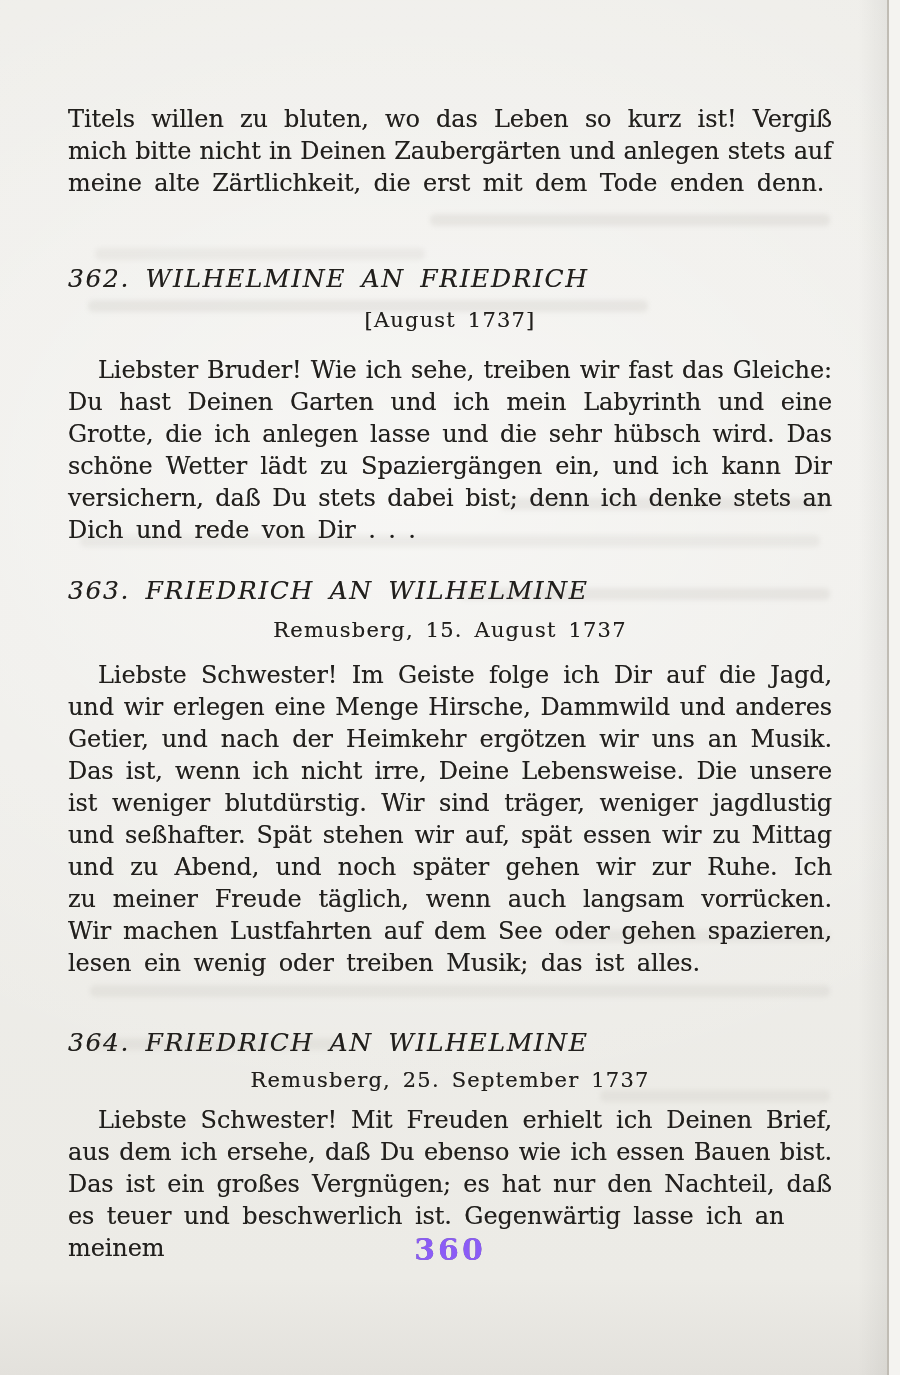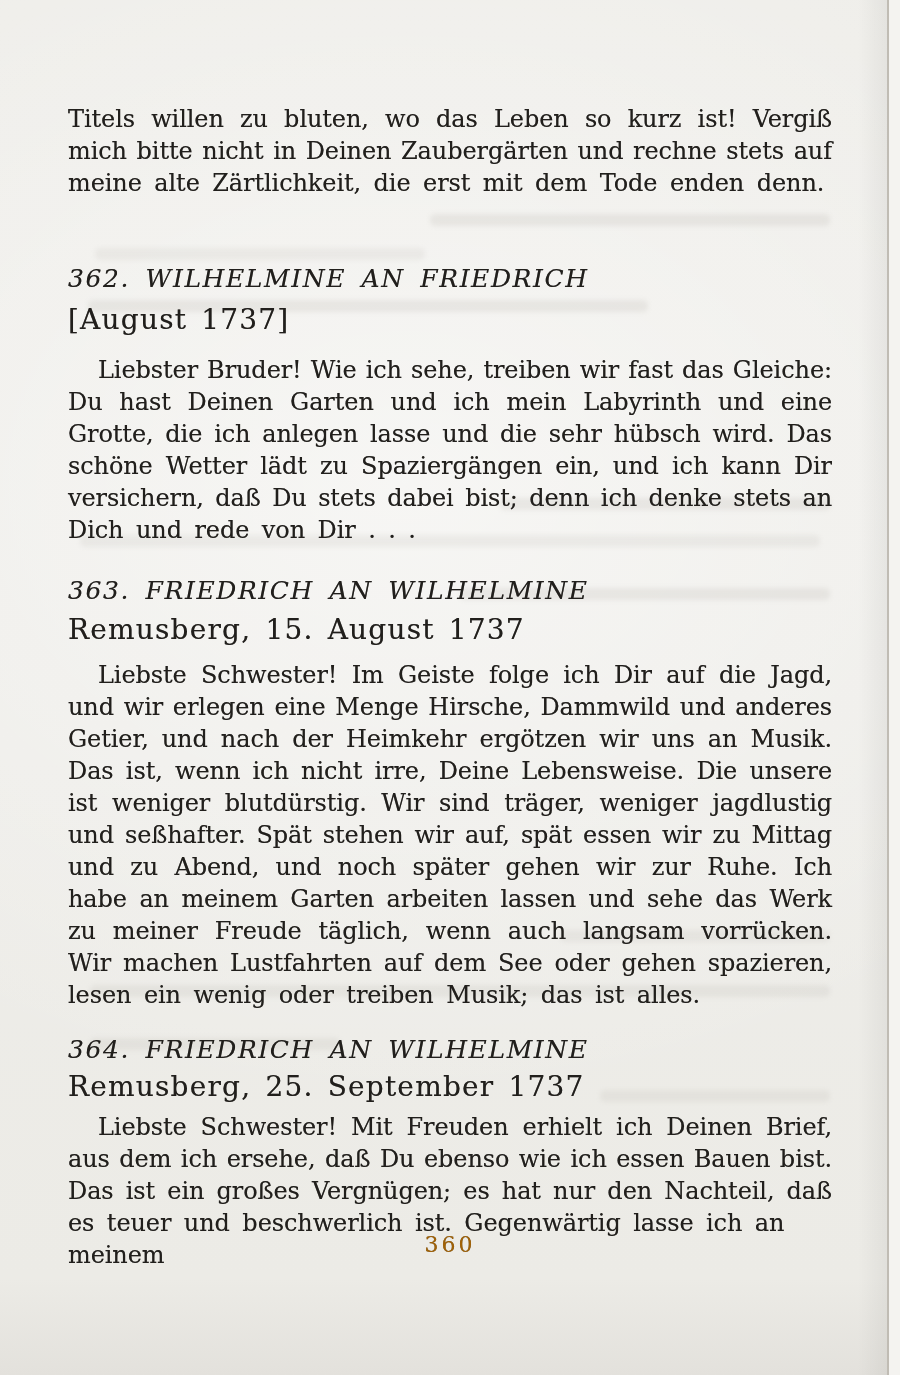--- a/index.html
+++ b/index.html
@@ -77,49 +77,50 @@
     font-style: italic;
     font-size: 25px;
     line-height: 34px;
     height: 34px;
     letter-spacing: 1.6px;
     word-spacing: 6px;
     text-shadow: 0 0 0.5px rgba(30,28,25,0.55);
   }
   .heading { margin-top: 47px; }
   .dateline {
-    font-size: 28px;
+    font-size: 21px;
     line-height: 32px;
     height: 32px;
-    text-align: left;
+    text-align: center;
     letter-spacing: 1.2px;
     word-spacing: 4px;
     text-shadow: 0 0 0.5px rgba(30,28,25,0.55);
   }
   
   .b1 { margin-top: 0; }
   .b2 { margin-top: 63px; }
   .b3 { margin-top: 8px; }
   .b4 { margin-top: 18px; }
   .b5 { margin-top: 28px; }
   .b6 { margin-top: 6px; }
   .b7 { margin-top: 13px; }
-  .b8 { margin-top: 22px; }
+  .b8 { margin-top: 47px; }
   .b9 { margin-top: 4px; }
   .b10 { margin-top: 8px; }
   .page-number {
     position: absolute;
     left: 68px;
     width: 764px;
     top: 1232px;
     text-align: center;
-    font-size: 22px;
+    font-size: 30px;
     letter-spacing: 3px;
-    color: #a16207;
+    color: #8b5cf6;
     text-shadow: 0 0 0.5px rgba(30,28,25,0.55);
+    font-weight: bold;
   }
 </style>
 </head>
 <body>
 
 <div class="paper"></div>
 
 <div class="ghost" style="left:430px; top:214px; width:400px; height:12px;"></div>
 <div class="ghost" style="left:95px; top:248px; width:330px; height:12px; opacity:0.10;"></div>
 <div class="ghost" style="left:88px; top:300px; width:560px; height:12px;"></div>
@@ -127,21 +128,21 @@
 <div class="ghost" style="left:80px; top:535px; width:740px; height:12px; opacity:0.11;"></div>
 <div class="ghost" style="left:460px; top:588px; width:370px; height:12px;"></div>
 <div class="ghost" style="left:560px; top:930px; width:270px; height:12px; opacity:0.11;"></div>
 <div class="ghost" style="left:90px; top:985px; width:740px; height:12px; opacity:0.12;"></div>
 <div class="ghost" style="left:90px; top:1038px; width:250px; height:12px; opacity:0.12;"></div>
 <div class="ghost" style="left:600px; top:1090px; width:230px; height:12px; opacity:0.11;"></div>
 
 <div class="content" id="content">
     <div class="para b1">
       <div class="line">Titels willen zu bluten, wo das Leben so kurz ist! Vergiß</div>
-      <div class="line">mich bitte nicht in Deinen Zaubergärten und rechne stets auf</div>
+      <div class="line">mich bitte nicht in Deinen Zaubergärten und anlegen stets auf</div>
       <div class="line last">meine alte Zärtlichkeit, die erst mit dem Tode enden denn.</div>
     </div>
     <div class="heading b2">362. WILHELMINE AN FRIEDRICH</div>
     <div class="dateline b3">[August 1737]</div>
     <div class="para indent b4">
       <div class="line">Liebster Bruder! Wie ich sehe, treiben wir fast das Gleiche:</div>
       <div class="line">Du hast Deinen Garten und ich mein Labyrinth und eine</div>
       <div class="line">Grotte, die ich anlegen lasse und die sehr hübsch wird. Das</div>
       <div class="line">schöne Wetter lädt zu Spaziergängen ein, und ich kann Dir</div>
       <div class="line">versichern, daß Du stets dabei bist; denn ich denke stets an</div>
@@ -150,21 +151,20 @@
     <div class="heading b5">363. FRIEDRICH AN WILHELMINE</div>
     <div class="dateline b6">Remusberg, 15. August 1737</div>
     <div class="para indent b7">
       <div class="line">Liebste Schwester! Im Geiste folge ich Dir auf die Jagd,</div>
       <div class="line">und wir erlegen eine Menge Hirsche, Dammwild und anderes</div>
       <div class="line">Getier, und nach der Heimkehr ergötzen wir uns an Musik.</div>
       <div class="line">Das ist, wenn ich nicht irre, Deine Lebensweise. Die unsere</div>
       <div class="line">ist weniger blutdürstig. Wir sind träger, weniger jagdlustig</div>
       <div class="line">und seßhafter. Spät stehen wir auf, spät essen wir zu Mittag</div>
       <div class="line">und zu Abend, und noch später gehen wir zur Ruhe. Ich</div>
-      <div class="line">habe an meinem Garten arbeiten lassen und sehe das Werk</div>
       <div class="line">zu meiner Freude täglich, wenn auch langsam vorrücken.</div>
       <div class="line">Wir machen Lustfahrten auf dem See oder gehen spazieren,</div>
       <div class="line last">lesen ein wenig oder treiben Musik; das ist alles.</div>
     </div>
     <div class="heading b8">364. FRIEDRICH AN WILHELMINE</div>
     <div class="dateline b9">Remusberg, 25. September 1737</div>
     <div class="para indent b10">
       <div class="line">Liebste Schwester! Mit Freuden erhielt ich Deinen Brief,</div>
       <div class="line">aus dem ich ersehe, daß Du ebenso wie ich essen Bauen bist.</div>
       <div class="line">Das ist ein großes Vergnügen; es hat nur den Nachteil, daß</div>

